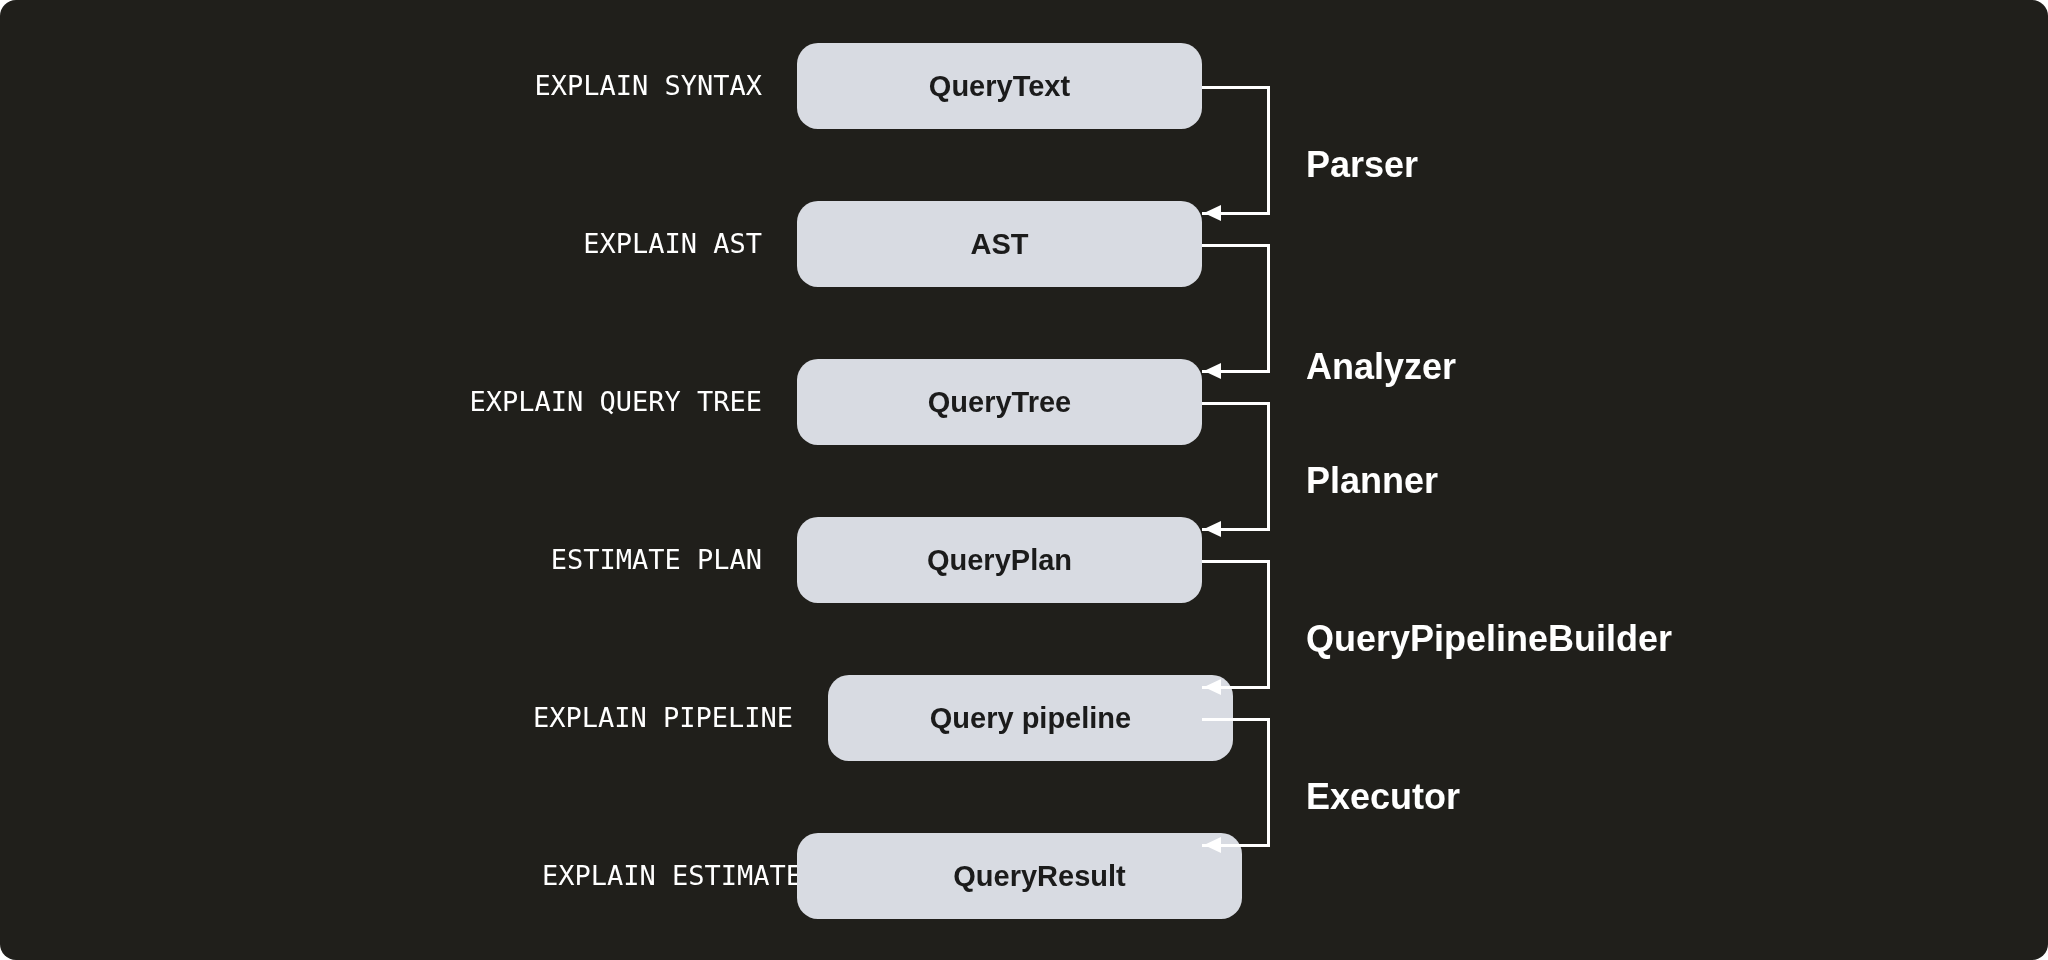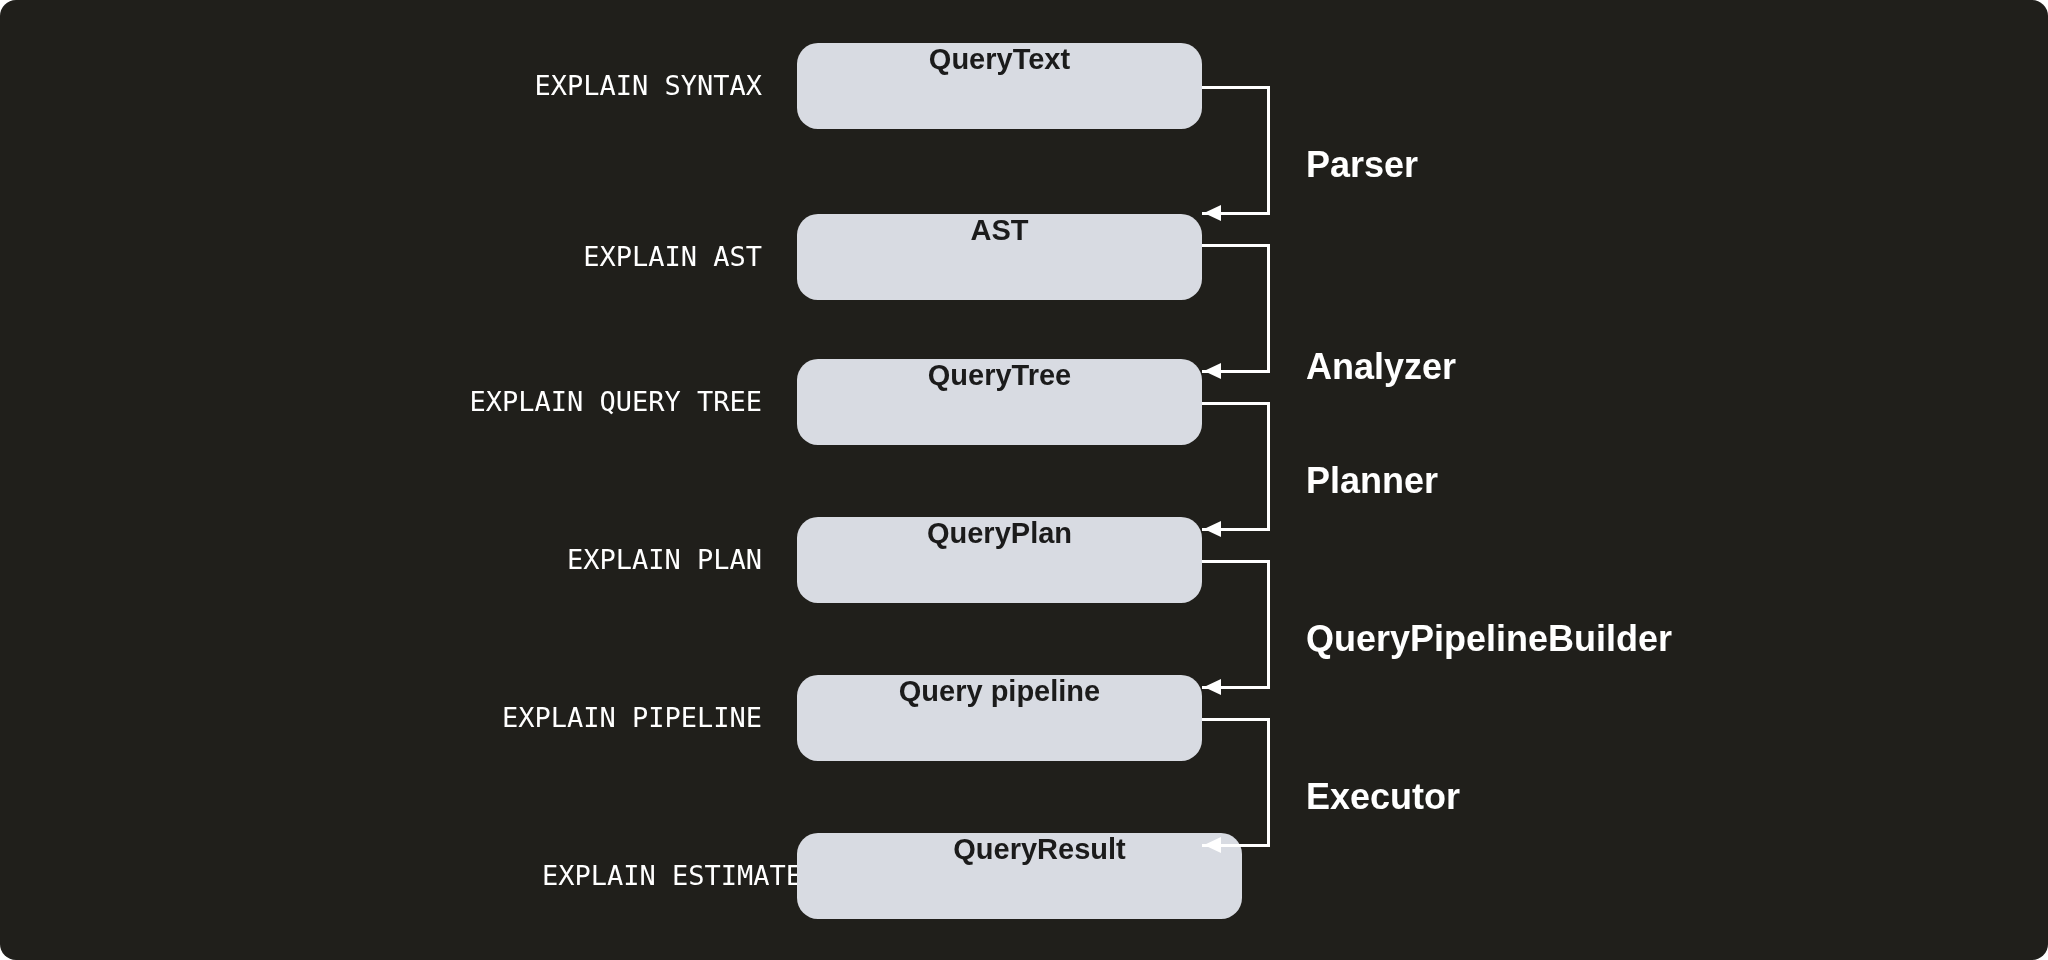--- a/index.html
+++ b/index.html
@@ -32,20 +32,21 @@
   }
   
   .node {
     position: absolute;
     left: 797px;
     width: 405px;
     height: 86px;
     background: #d8dbe2;
     border-radius: 21px;
     display: flex;
+    align-items: center;
     justify-content: center;
     color: #1b1b1b;
     font-weight: bold;
     font-size: 29px;
     white-space: nowrap;
   }
   
   .conn {
     position: absolute;
     left: 1202px;
@@ -69,22 +70,22 @@
   .conn-label {
     position: absolute;
     left: 1306px;
     color: #ffffff;
     font-weight: bold;
     font-size: 36px;
     line-height: 36px;
     white-space: nowrap;
   }
   
-  .r0 { top: 43px; }  .r1 { top: 214px; } .r2 { top: 359px; }
-  .r3 { top: 517px; } .r4 { top: 675px; } .r5 { top: 833px; padding-left: 40px; }
+  .r0 { top: 43px; }  .r1 { top: 201px; } .r2 { top: 359px; }
+  .r3 { top: 517px; } .r4 { top: 675px; margin-left: 31px; } .r5 { top: 833px; padding-left: 40px; }
   .k0 { top: 86px; }  .k1 { top: 244px; } .k2 { top: 402px; }
   .k3 { top: 560px; } .k4 { top: 718px; }
   .l0 { top: 147px; } .l1 { top: 305px; margin-top: 44px; } .l2 { top: 463px; }
   .l3 { top: 621px; } .l4 { top: 779px; }
 </style>
 </head>
 <body>
 
 <div class="canvas">
 
@@ -96,21 +97,21 @@
   <div class="cmd r1">EXPLAIN AST</div>
   <div class="node r1">
     <span>AST</span>
   </div>
 
   <div class="cmd r2">EXPLAIN QUERY TREE</div>
   <div class="node r2">
     <span>QueryTree</span>
   </div>
 
-  <div class="cmd r3">EXPLAIN PLAN</div>
+  <div class="cmd r3">ESTIMATE PLAN</div>
   <div class="node r3">
     <span>QueryPlan</span>
   </div>
 
   <div class="cmd r4">EXPLAIN PIPELINE</div>
   <div class="node r4">
     <span>Query pipeline</span>
   </div>
 
   <div class="cmd r5">EXPLAIN ESTIMATE</div>

